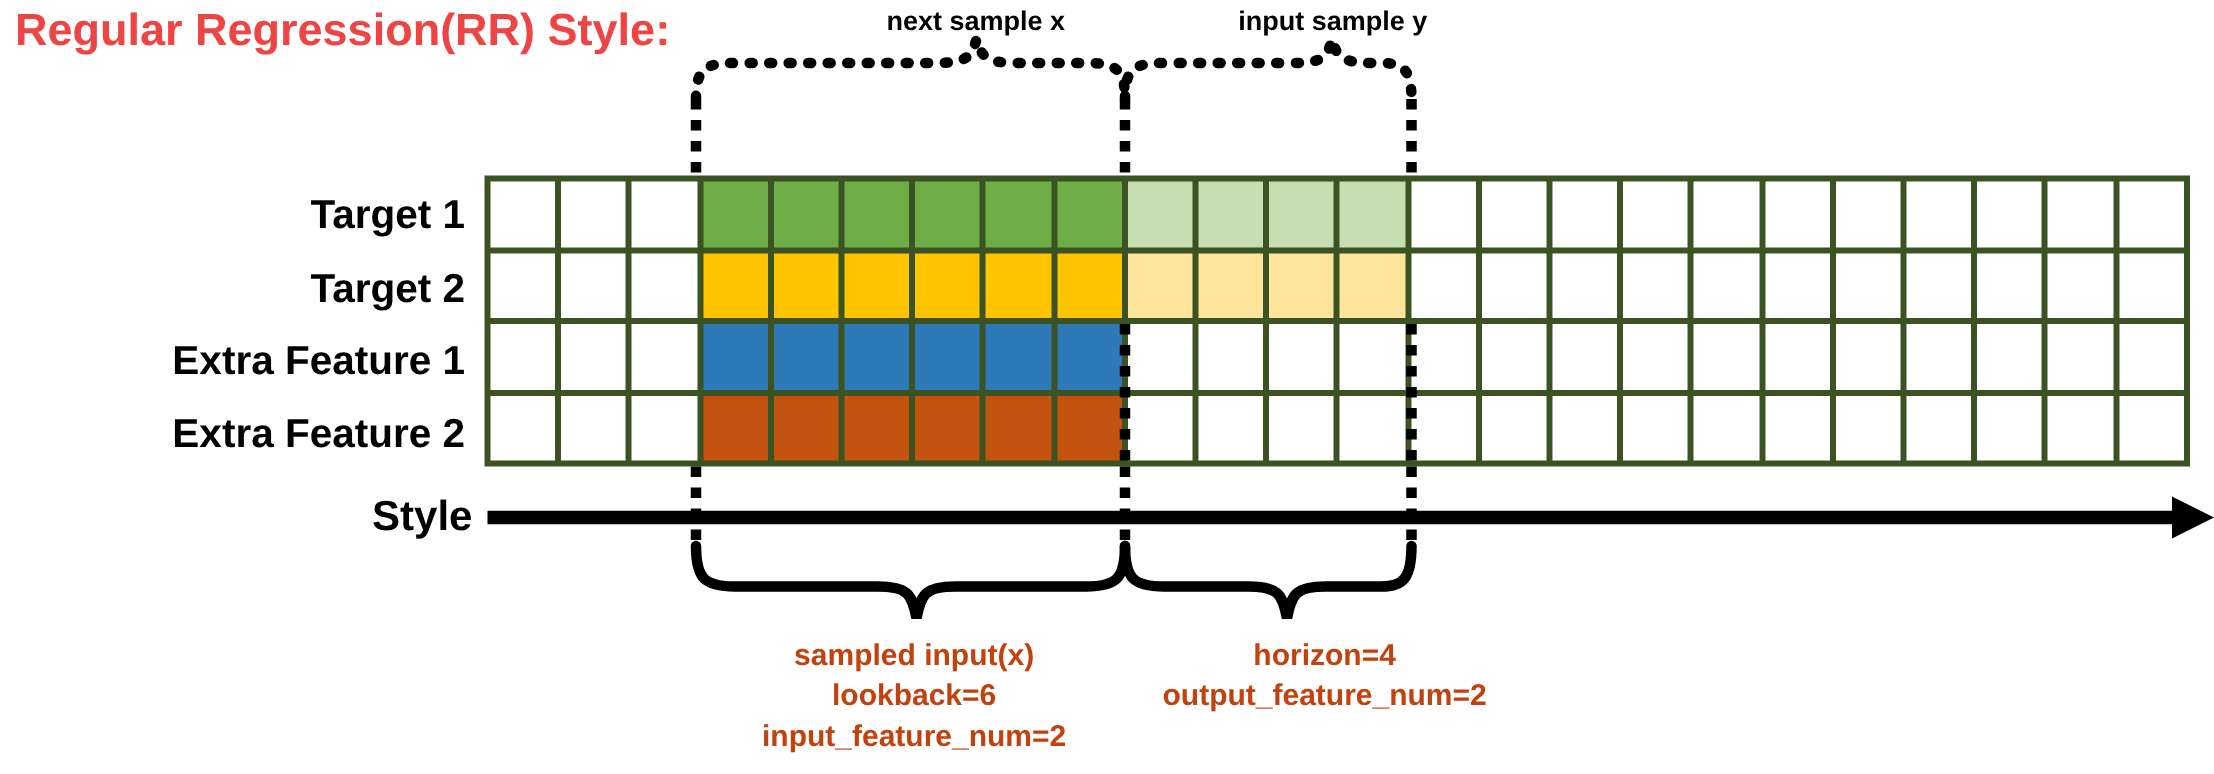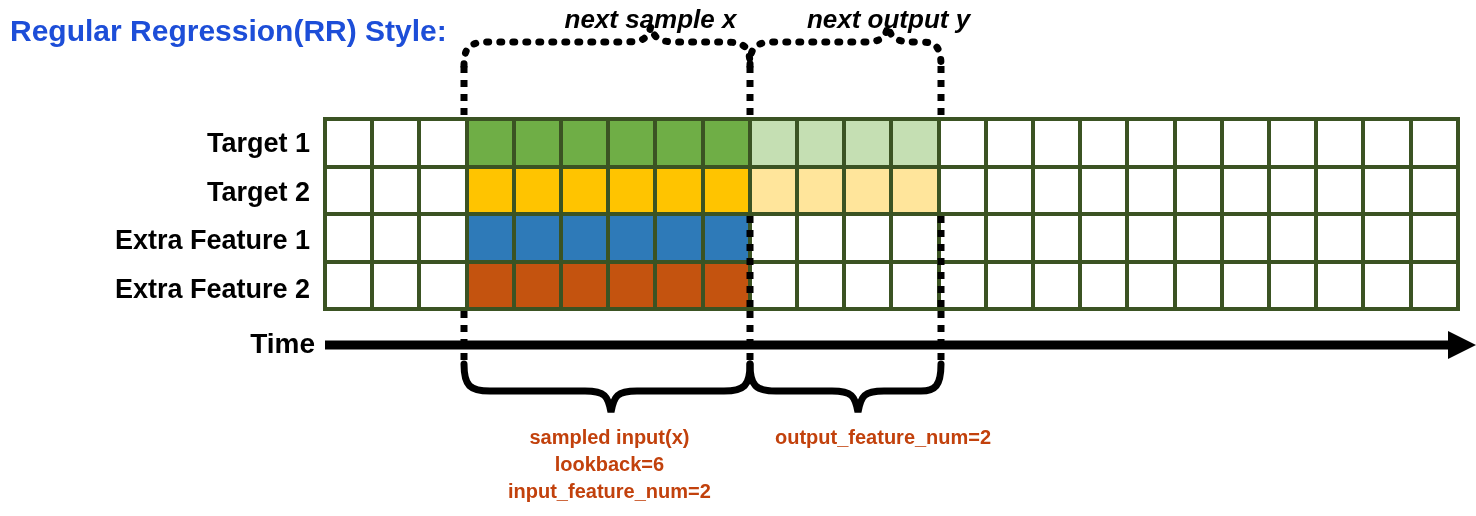--- a/index.html
+++ b/index.html
@@ -11,24 +11,24 @@
     width: 1476px;
     height: 516px;
     position: relative;
     font-family: "Liberation Sans", sans-serif;
     overflow: hidden;
   }
 
   #title {
     position: absolute;
     left: 10px;
-    top: 14px;
+    top: 4px;
     font-size: 30px;
     font-weight: bold;
-    color: #1d4ed8;
+    color: #ef4444;
     white-space: nowrap;
   }
 
   
   .row-label {
     position: absolute;
     right: 0;
     width: 320px;
     text-align: right;
     font-size: 27px;
@@ -96,22 +96,21 @@
     position: absolute;
     left: 0; top: 0;
     width: 1476px;
     height: 516px;
     pointer-events: none;
   }
 
   
   .top-caption {
     position: absolute;
-    font-size: 26px;
-    font-style: italic;
+    font-size: 18px;
     font-weight: bold;
     color: #000;
     white-space: nowrap;
     text-align: center;
   }
   #caption-x { left: 508px; top: 4px; width: 285px; }
   #caption-y { left: 756px; top: 4px; width: 265px; }
 
   
   .bottom-caption {
@@ -238,31 +237,32 @@
       <div class="cell c-white" style="background: rgb(255, 255, 255);"></div>
       <div class="cell c-white" style="background: rgb(255, 255, 255);"></div>
       <div class="cell c-white" style="background: rgb(255, 255, 255);"></div>
       <div class="cell c-white" style="background: rgb(255, 255, 255);"></div>
       <div class="cell c-white" style="background: rgb(255, 255, 255);"></div>
       <div class="cell c-white" style="background: rgb(255, 255, 255);"></div>
       <div class="cell c-white" style="background: rgb(255, 255, 255);"></div>
     </div>
   </div>
 
-<div id="time-label">Time</div>
+<div id="time-label">Style</div>
 
 <div class="top-caption" id="caption-x">next sample x</div>
-<div class="top-caption" id="caption-y">next output y</div>
+<div class="top-caption" id="caption-y">input sample y</div>
 
 <div class="bottom-caption" id="caption-input">
   <div>sampled input(x)</div>
   <div>lookback=6</div>
   <div>input_feature_num=2</div>
 </div>
 <div class="bottom-caption" id="caption-output">
+  <div>horizon=4</div>
   <div>output_feature_num=2</div>
 </div>
 
 <svg id="overlay" viewBox="0 0 1476 516">
 
   <path d="M464,66 L464,117" stroke="#000" stroke-width="7" stroke-dasharray="7 7" fill="none"></path>
   <path d="M464,311 L464,366" stroke="#000" stroke-width="7" stroke-dasharray="7 7" fill="none"></path>
 
   <path d="M750,66 L750,117" stroke="#000" stroke-width="7" stroke-dasharray="7 7" fill="none"></path>
   <path d="M750,216 L750,311" stroke="#000" stroke-width="7" stroke-dasharray="7 7" fill="none"></path>

